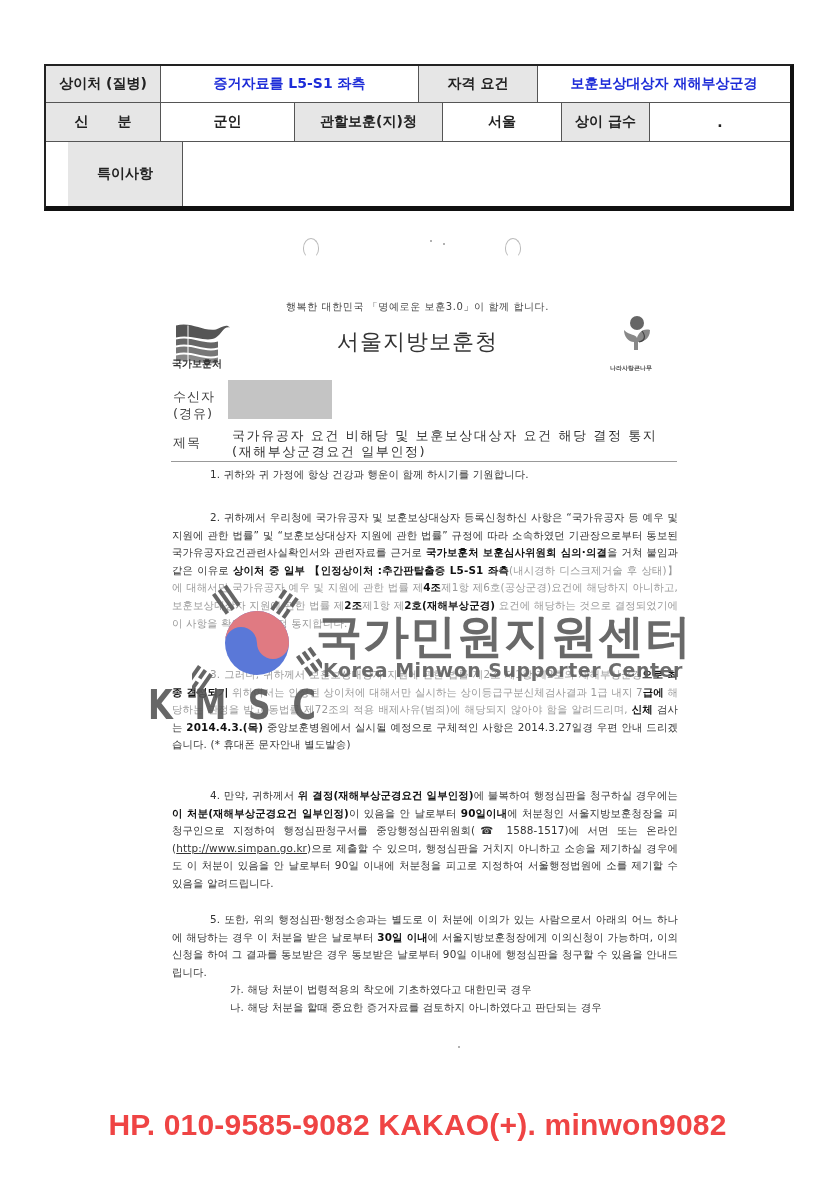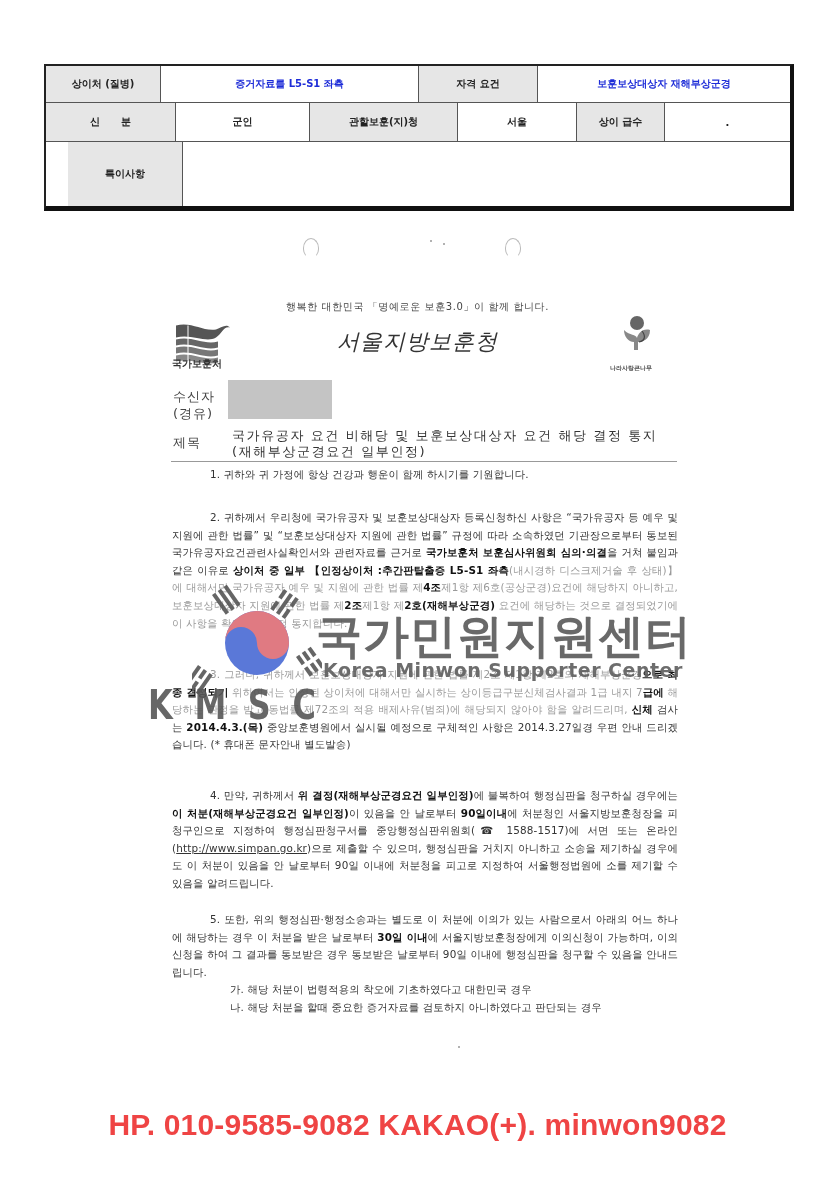--- a/index.html
+++ b/index.html
@@ -11,34 +11,34 @@
     position: absolute; left: 44px; top: 64px; width: 750px; height: 147px;
     border-top: 2px solid #222; border-left: 2px solid #222;
     border-right: 4px solid #111; border-bottom: 5px solid #111;
   }
   .row { position: absolute; left: 0; right: 0; display: flex; }
   .row1 { top: 0; height: 37px; border-bottom: 1px solid #555; }
   .row2 { top: 37px; height: 39px; border-bottom: 1px solid #555; }
   .row3 { top: 76px; height: 64px; margin-left: 22px; }
   .cell {
     display: flex; align-items: center; justify-content: center;
-    font-size: 10px; font-weight: bold; color: #222; height: 100%;
+    font-size: 14px; font-weight: bold; color: #222; height: 100%;
     border-right: 1px solid #555; white-space: nowrap; overflow: hidden;
   }
   .cell:last-child { border-right: none; }
   .hd { background: #e6e6e6; }
   .blue { color: #1e2dd8; }
 
   
   .scan { position: absolute; left: 0; top: 0; width: 835px; height: 1181px; pointer-events: none; }
   .punch { position: absolute; width: 16px; height: 20px; border: 1.5px solid #bbb; border-radius: 50% 50% 45% 45%; border-bottom-color: transparent; }
   .dot { position: absolute; width: 2px; height: 2px; background: #999; border-radius: 50%; }
 
   .slogan { position: absolute; left: 0; width: 835px; top: 300px; text-align: center; font-size: 10px; color: #444; letter-spacing: 0.6px; }
-  .org-title { position: absolute; left: 0; width: 835px; top: 327px; text-align: center; font-size: 22px; color: #333; letter-spacing: 1px; font-style: italic; }
+  .org-title { position: absolute; left: 0; width: 835px; top: 327px; text-align: center; font-size: 22px; color: #333; letter-spacing: 1px; }
 
   .logo-left { position: absolute; left: 172px; top: 314px; width: 60px; height: 60px; }
   .logo-left-text { position: absolute; left: 172px; top: 357px; font-size: 10px; font-weight: bold; color: #333; }
   .logo-right { position: absolute; left: 620px; top: 314px; width: 34px; height: 40px; }
   .logo-right-text { position: absolute; left: 610px; top: 364px; font-size: 6px; font-weight: bold; color: #444; }
 
   .lbl { position: absolute; font-size: 13px; color: #444; letter-spacing: 1px; }
   .recipient-box { position: absolute; left: 228px; top: 380px; width: 104px; height: 39px; background: #c4c4c4; }
   .subject { position: absolute; left: 232px; top: 428px; font-size: 13px; color: #333; letter-spacing: 1.6px; line-height: 16px; }
   .rule { position: absolute; left: 171px; top: 461px; width: 506px; height: 1px; background: #999; }
@@ -62,21 +62,21 @@
 <body>
 
 <div class="summary">
   <div class="row row1">
     <div class="cell hd" style="width:115px">상이처 (질병)</div>
     <div class="cell blue" style="width:258px">증거자료를 L5-S1 좌측</div>
     <div class="cell hd" style="width:119px">자격 요건</div>
     <div class="cell blue" style="flex:1">보훈보상대상자 재해부상군경</div>
   </div>
   <div class="row row2">
-    <div class="cell hd" style="width:130px; white-space:pre">신      분</div>
+    <div class="cell hd" style="width:115px; white-space:pre">신      분</div>
     <div class="cell" style="width:134px">군인</div>
     <div class="cell hd" style="width:148px">관할보훈(지)청</div>
     <div class="cell" style="width:119px">서울</div>
     <div class="cell hd" style="width:88px">상이 급수</div>
     <div class="cell" style="flex:1">.</div>
   </div>
   <div class="row row3">
     <div class="cell hd" style="width:115px">특이사항</div>
     <div class="cell" style="flex:1"></div>
   </div>

